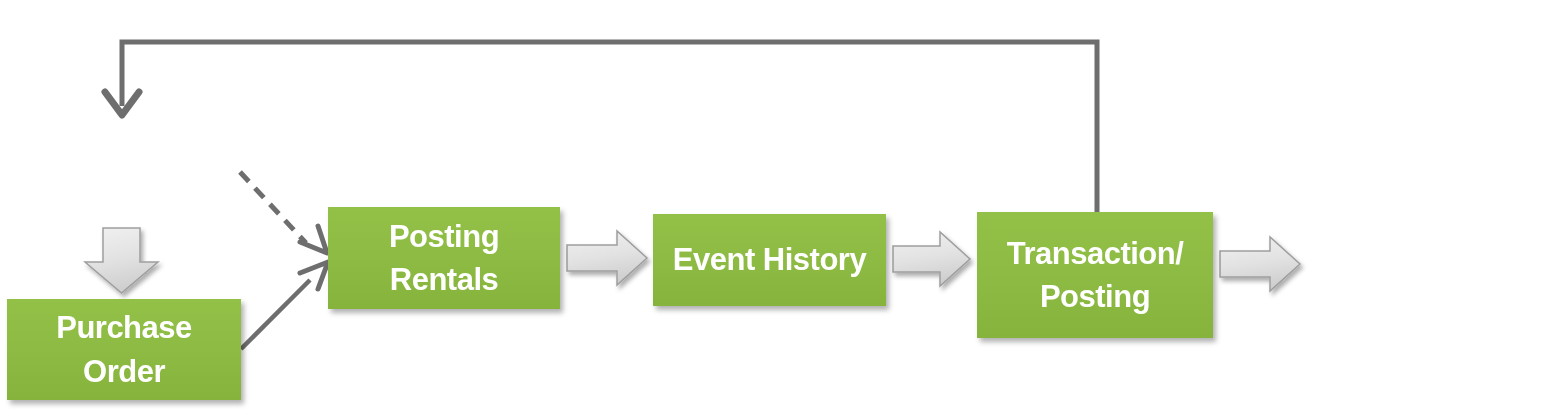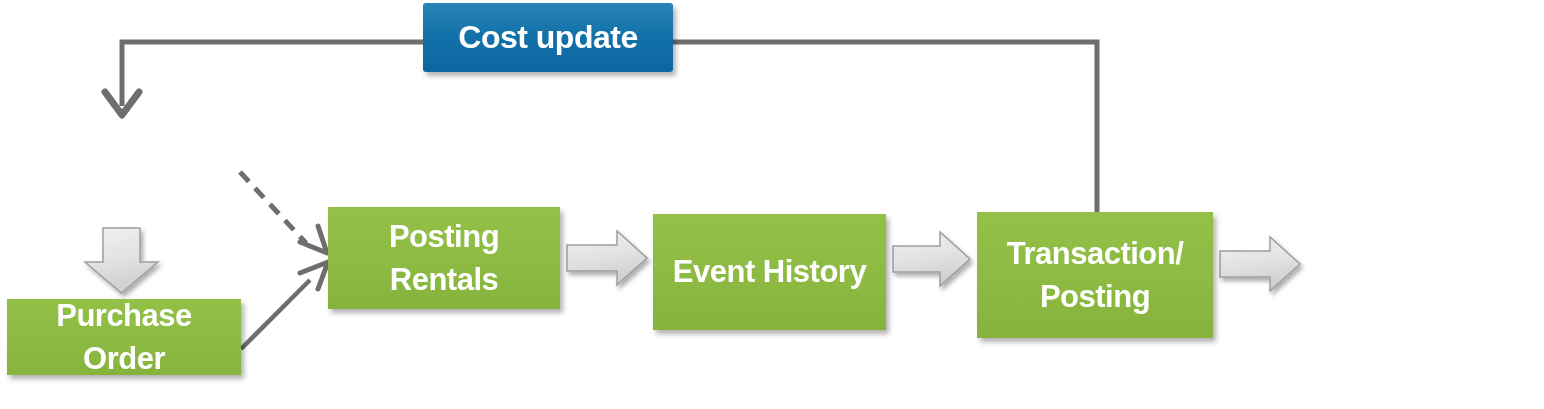--- a/index.html
+++ b/index.html
@@ -78,34 +78,31 @@
 
     <polygon points="103,228 140,228 140,262 158,262 121.5,293 85,262 103,262" fill="url(#blockGrad)" stroke="#9E9E9E" stroke-width="1.5" filter="url(#blockShadow)"></polygon>
 
     <polygon points="567,245 617,245 617,231 647,258 617,285 617,271 567,271" fill="url(#blockGrad)" stroke="#9E9E9E" stroke-width="1.5" filter="url(#blockShadow)"></polygon>
 
     <polygon points="893,246 940,246 940,232 970,259 940,286 940,272 893,272" fill="url(#blockGrad)" stroke="#9E9E9E" stroke-width="1.5" filter="url(#blockShadow)"></polygon>
 
     <polygon points="1220,251 1270,251 1270,237 1300,264 1270,291 1270,277 1220,277" fill="url(#blockGrad)" stroke="#9E9E9E" stroke-width="1.5" filter="url(#blockShadow)"></polygon>
   </svg>
 
-  <div class="node node-blue" style="left:423px; top:3px; width:250px; height:69px;">
-    <span class="node-label">Cost update</span>
-  </div>
 
 
-  <div class="node node-green" style="left:7px; top:299px; width:234px; height:76px;">
+  <div class="node node-green" style="left:7px; top:299px; width:234px; height:101px;">
     <span class="node-label">Purchase Order</span>
   </div>
 
   <div class="node node-green" style="left:328px; top:207px; width:232px; height:102px;">
     <span class="node-label">Posting Rentals</span>
   </div>
 
-  <div class="node node-green" style="left:653px; top:214px; width:233px; height:116px;align-items:center;">
+  <div class="node node-green" style="left:653px; top:214px; width:233px; height:92px;align-items:center;">
     <span class="node-label">Event History</span>
   </div>
 
   <div class="node node-green" style="left:977px; top:212px; width:236px; height:126px;">
     <span class="node-label">Transaction/ Posting</span>
   </div>
 
 
 </div>
 

